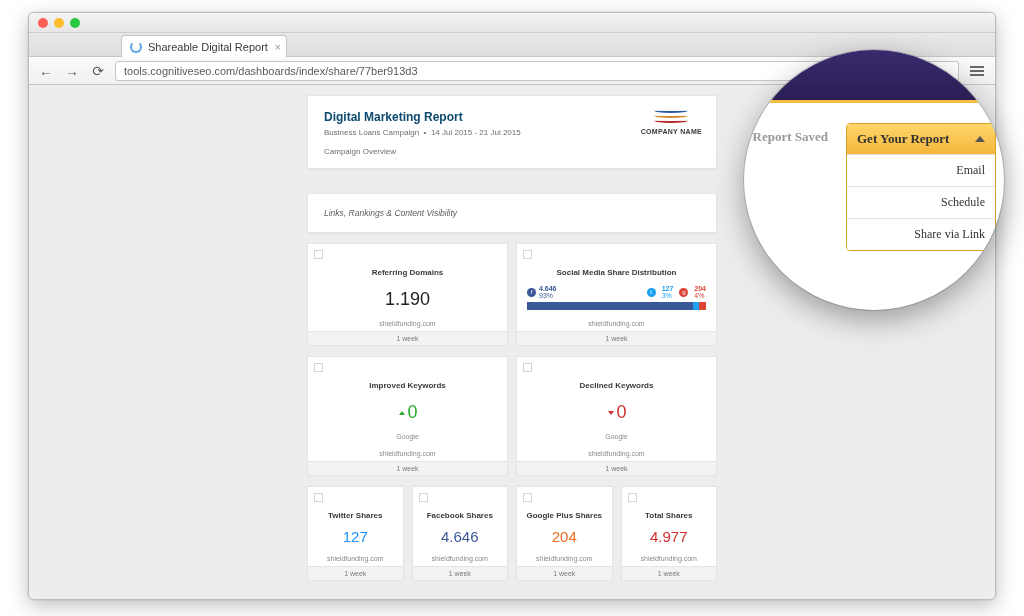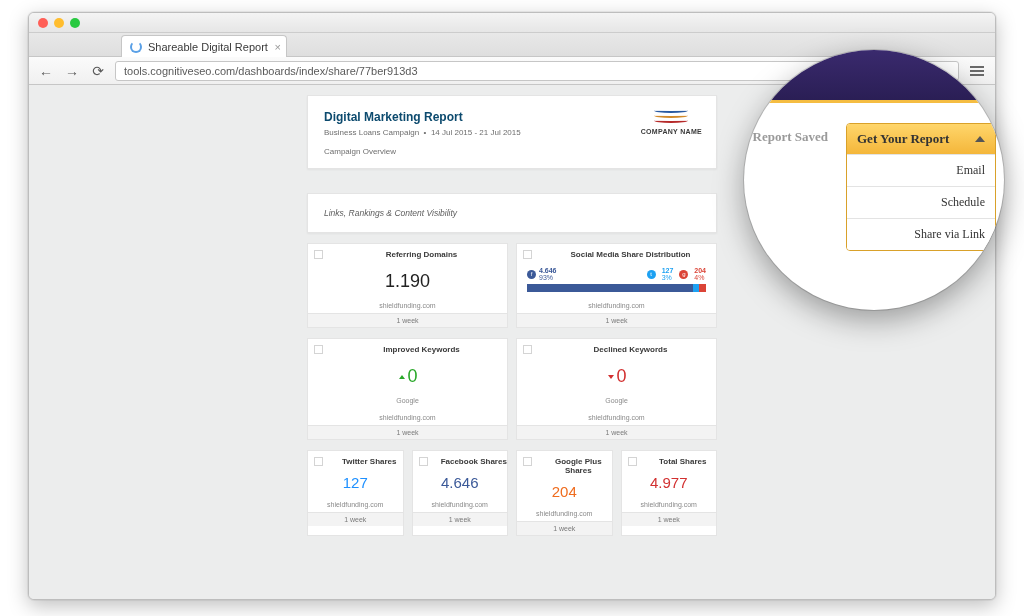--- a/index.html
+++ b/index.html
@@ -54,21 +54,21 @@
   .logo-swoosh div{position:absolute;left:0;right:0;height:5px;border-radius:50%;}
   .sw1{top:0;border-bottom:2px solid #2a5aa0;}
   .sw2{top:5px;border-bottom:2px solid #d28a2a;}
   .sw3{top:10px;border-bottom:2px solid #b62a2a;}
   .logo-name{font-size:7px;font-weight:600;color:#3a3a3a;letter-spacing:.3px;}
   .section-card{margin-top:24px;padding:12px 16px 14px 16px;}
   .section-title{font-size:13px;font-weight:700;color:#222;}
   .section-sub{font-size:8.5px;font-style:italic;color:#5e5e5e;margin-top:2px;}
   .row{display:flex;gap:8px;margin-top:10px;}
   .widget{flex:1;background:#fff;border:1px solid #e4e4e4;position:relative;} 
-  .w-title{font-size:8px;font-weight:600;text-align:center;color:#3a3a3a;padding:6px 0 0 0;margin-left:28px;}
+  .w-title{font-size:8px;font-weight:600;text-align:center;color:#3a3a3a;padding:24px 0 0 0;}
   .w-big{font-size:18px;font-weight:400;text-align:center;color:#222;margin-top:12px;}
   .w-site{font-size:7px;text-align:center;color:#8a8a8a;margin-top:10px;}
   .w-foot{font-size:7px;text-align:center;background:#f3f3f3;color:#7a7a7a;border-top:1px solid #e4e4e4;padding:3px 0;margin-top:4px;}
   .w-green{color:#2aa82a;}
   .w-red{color:#d23030;}
   .w-blue{color:#1e90ff;}
   .w-orange{color:#ef6c1e;}
   .widget .corner{position:absolute;left:6px;top:6px;width:9px;height:9px;border:1px solid #d4d4d4;}
   
   .dist{padding:8px 10px 0 10px;}

